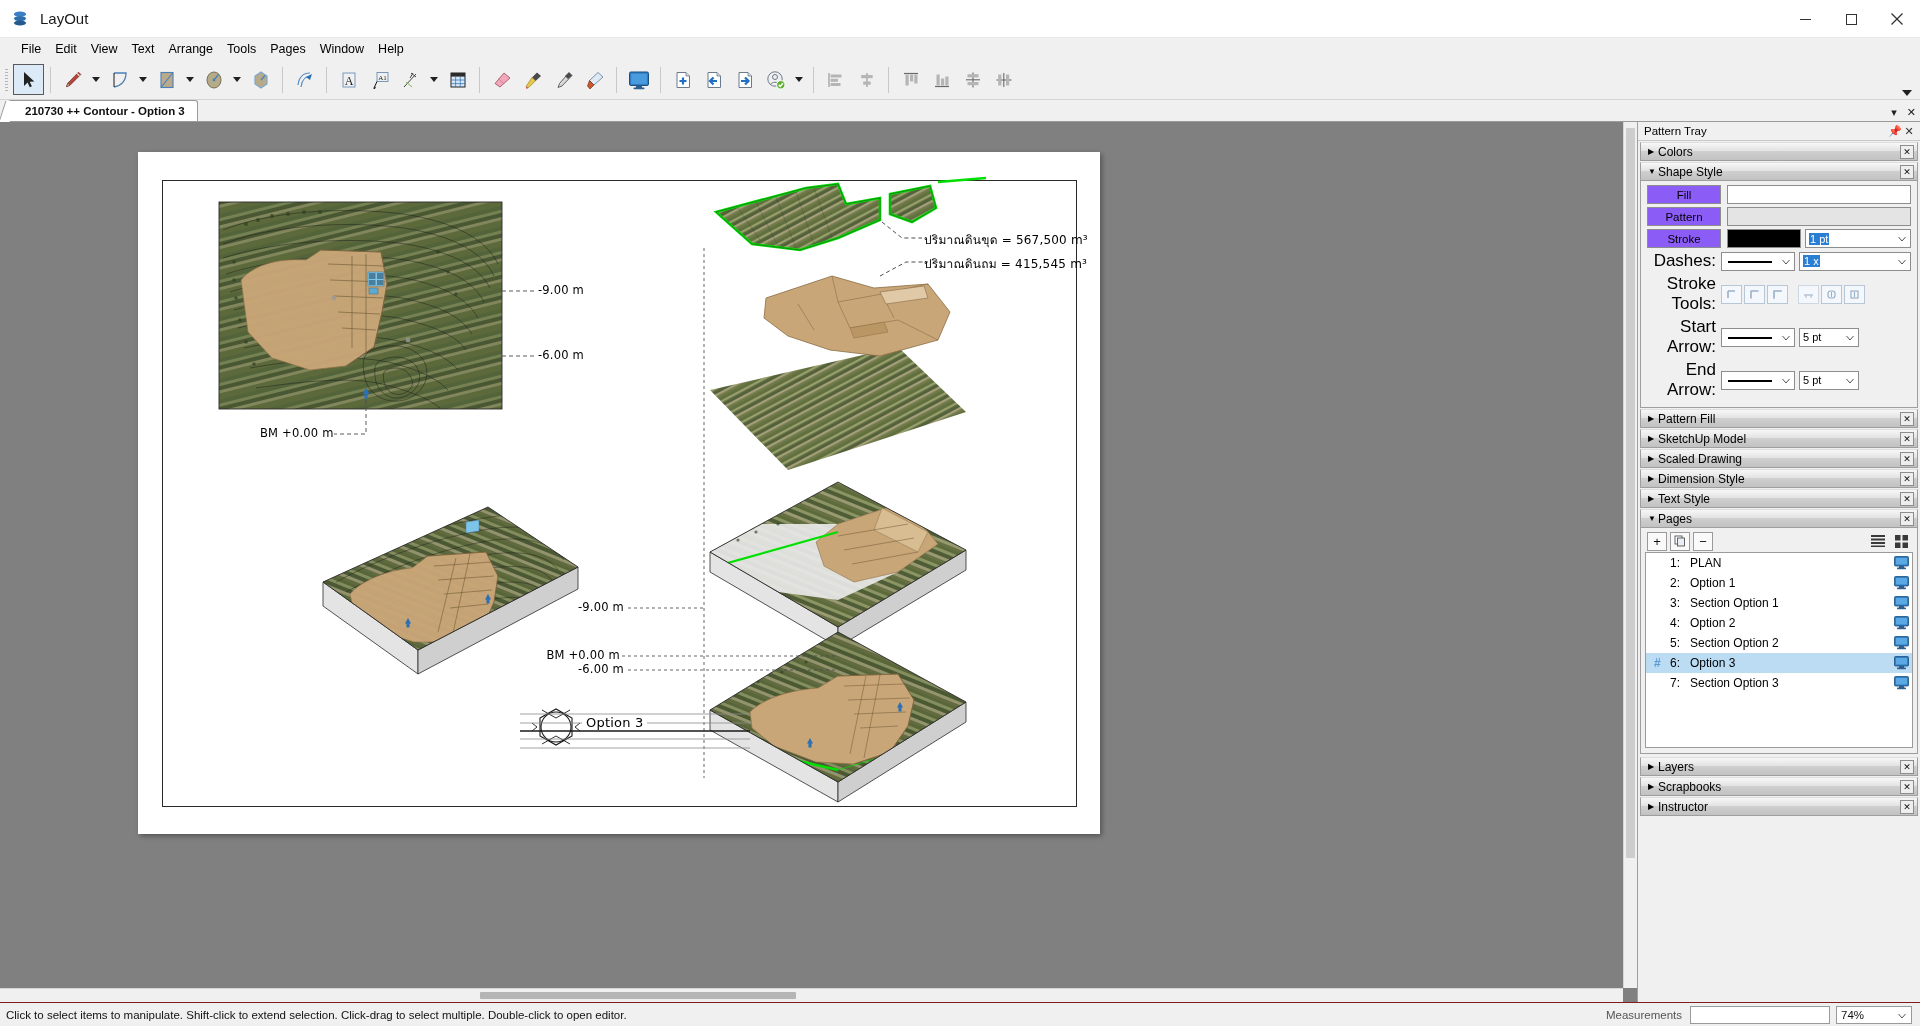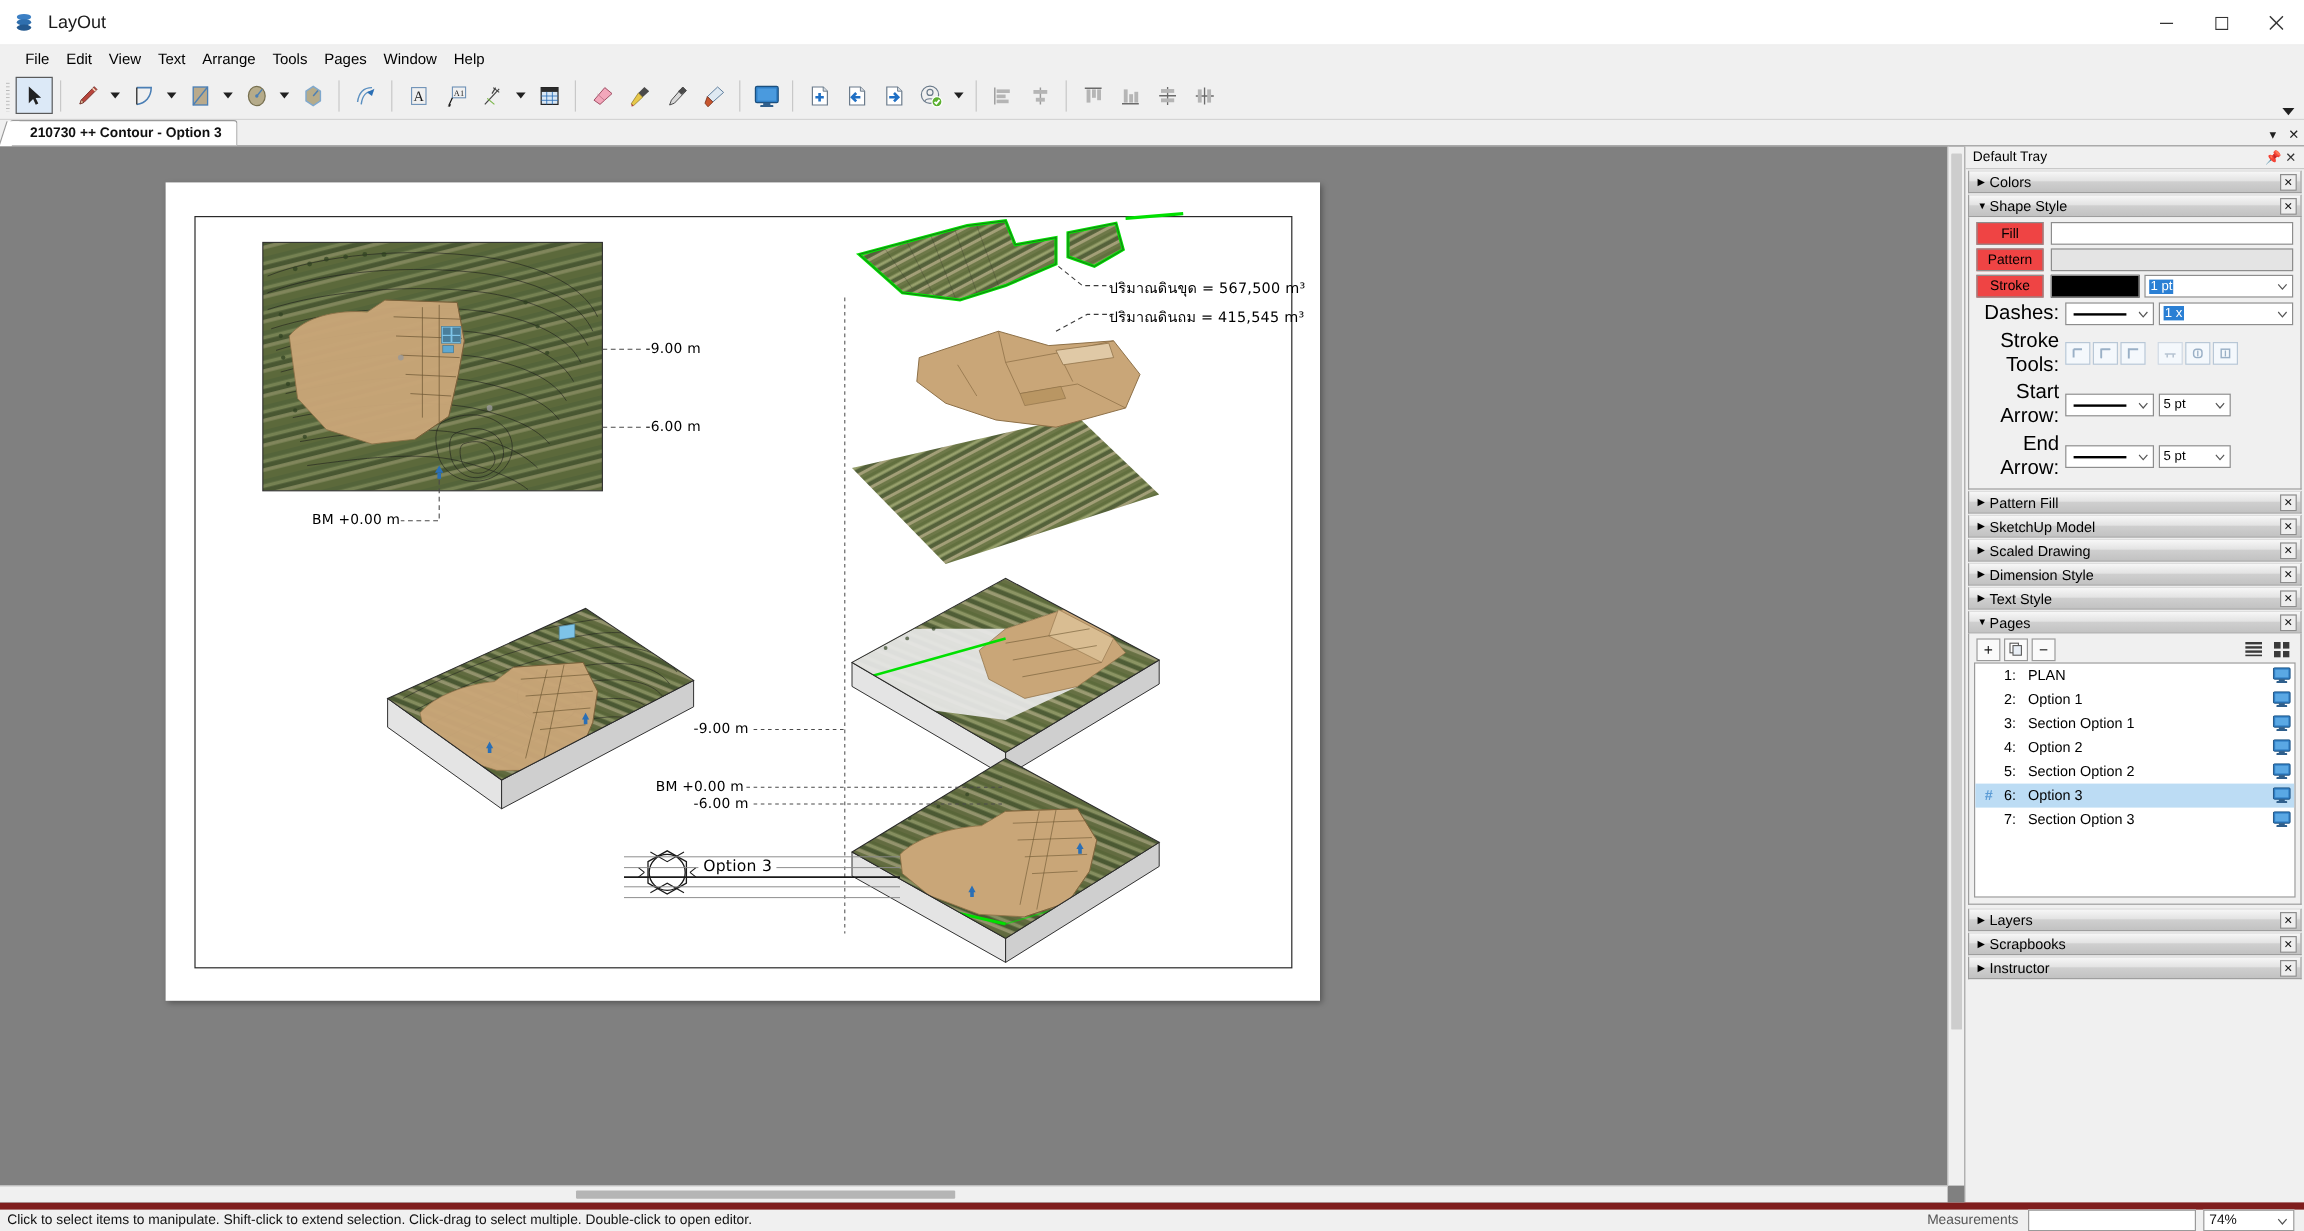--- a/index.html
+++ b/index.html
@@ -87,21 +87,21 @@
     background: linear-gradient(to bottom, #f7f7f7 0%, #e3e3e3 45%, #cfcfcf 50%, #c2c2c2 100%);
     border: 1px solid #9e9e9e; border-top-color: #dedede; margin: 1px 2px 0 2px;
     font-size: 12px; color: #000; cursor: default;
   }
   .panel-header .tri { width: 10px; font-size: 8px; color: #000; line-height: 1; }
   .panel-header .ptitle { flex: 1; }
   .panel-header .pclose { width: 14px; height: 14px; border: 1px solid #8d8d8d; background: #eee; font-size: 9px; display: flex; align-items: center; justify-content: center; color: #111; }
   .panel-body { background: #f0f0f0; padding: 4px 6px 6px 6px; margin: 0 2px; border-left: 1px solid #9e9e9e; border-right: 1px solid #9e9e9e; border-bottom: 1px solid #9e9e9e; }
 
   .row { display: flex; align-items: center; margin-bottom: 3px; }
-  .lbtn { width: 56px; height: 19px; border: 1px solid #8d8d8d; background: #ef4444; font-size: 11.5px; display: flex; align-items: center; justify-content: center; color: #000; }
+  .lbtn { width: 74px; height: 19px; border: 1px solid #8d8d8d; background: #8b5cf6; font-size: 11.5px; display: flex; align-items: center; justify-content: center; color: #000; }
   .rlabel { width: 74px; text-align: right; padding-right: 5px; font-size: 17px; color: #000; }
   .swatch { height: 19px; border: 1px solid #8d8d8d; background: #fff; flex: 1; }
   .swatch.black { background: #000; }
   .swatch.gray { background: #e4e4e4; }
   .sel-box { height: 19px; border: 1px solid #8d8d8d; background: #fff; position: relative; display: flex; align-items: center; font-size: 11px; color: #000; padding-left: 3px; }
   .sel-box .cv { position: absolute; right: 4px; top: 5px; width: 8px; height: 8px; }
   .sel-box .hl { background: #2a7fd4; color: #fff; padding: 0 1px; }
   .lineprev { flex: 1; height: 19px; border: 1px solid #8d8d8d; background: #fff; position: relative; }
   .lineprev::before { content: ""; position: absolute; left: 6px; right: 22px; top: 8px; border-top: 2px solid #000; }
   .lineprev .cv { position: absolute; right: 4px; top: 5px; width: 8px; height: 8px; }
@@ -113,21 +113,21 @@
   .pg-btn { width: 20px; height: 19px; border: 1px solid #9a9a9a; background: #fafafa; display: flex; align-items: center; justify-content: center; margin-right: 3px; font-size: 13px; color: #111; }
   .pages-list { background: #fff; border: 1px solid #9a9a9a; height: 196px; margin: 0 0 2px 0; overflow: hidden; }
   .page-row { height: 20px; display: flex; align-items: center; font-size: 12px; color: #000; padding-left: 8px; }
   .page-row.active { background: #bcdcf4; }
   .page-row .hashcol { width: 16px; color: #5b9bd5; font-weight: bold; font-size: 12px; }
   .page-row .num { width: 20px; }
   .page-row .pname { flex: 1; }
   .page-row .scr { width: 22px; display: flex; align-items: center; justify-content: center; }
 
   
-  .statusbar { height: 24px; flex: 0 0 24px; background: #f0f0f0; border-top: 6px solid #7f1d1d; display: flex; align-items: center; font-size: 11.5px; color: #111; }
+  .statusbar { height: 24px; flex: 0 0 24px; background: #f0f0f0; border-top: 1px solid #7f1d1d; display: flex; align-items: center; font-size: 11.5px; color: #111; }
   .status-msg { padding-left: 6px; flex: 1; }
   .meas-label { color: #555; padding-right: 8px; }
   .meas-input { width: 140px; height: 18px; border: 1px solid #9a9a9a; background: #fff; }
   .zoom-box { width: 76px; height: 18px; border: 1px solid #9a9a9a; background: #fff; margin: 0 8px 0 6px; display: flex; align-items: center; padding-left: 4px; position: relative; font-size: 11.5px; }
   .zoom-box .cv { position: absolute; right: 5px; top: 5px; width: 8px; height: 8px; }
 </style>
 </head>
 <body>
 
 <div id="app">
@@ -724,21 +724,21 @@
       <div class="vscroll">
         <div class="thumb"></div>
       </div>
       <div class="hscroll">
         <div class="thumb"></div>
       </div>
     </div>
 
     <div class="tray">
       <div class="tray-title">
-        <span>Default Tray</span>
+        <span>Pattern Tray</span>
         <span class="spacer"></span>
         <span class="ic">📌</span>
         <span class="ic">✕</span>
       </div>
 
       <div class="tray-body">
 
         <div class="panel-header">
           <span class="tri">▶</span>
           <span class="ptitle">Colors</span>

